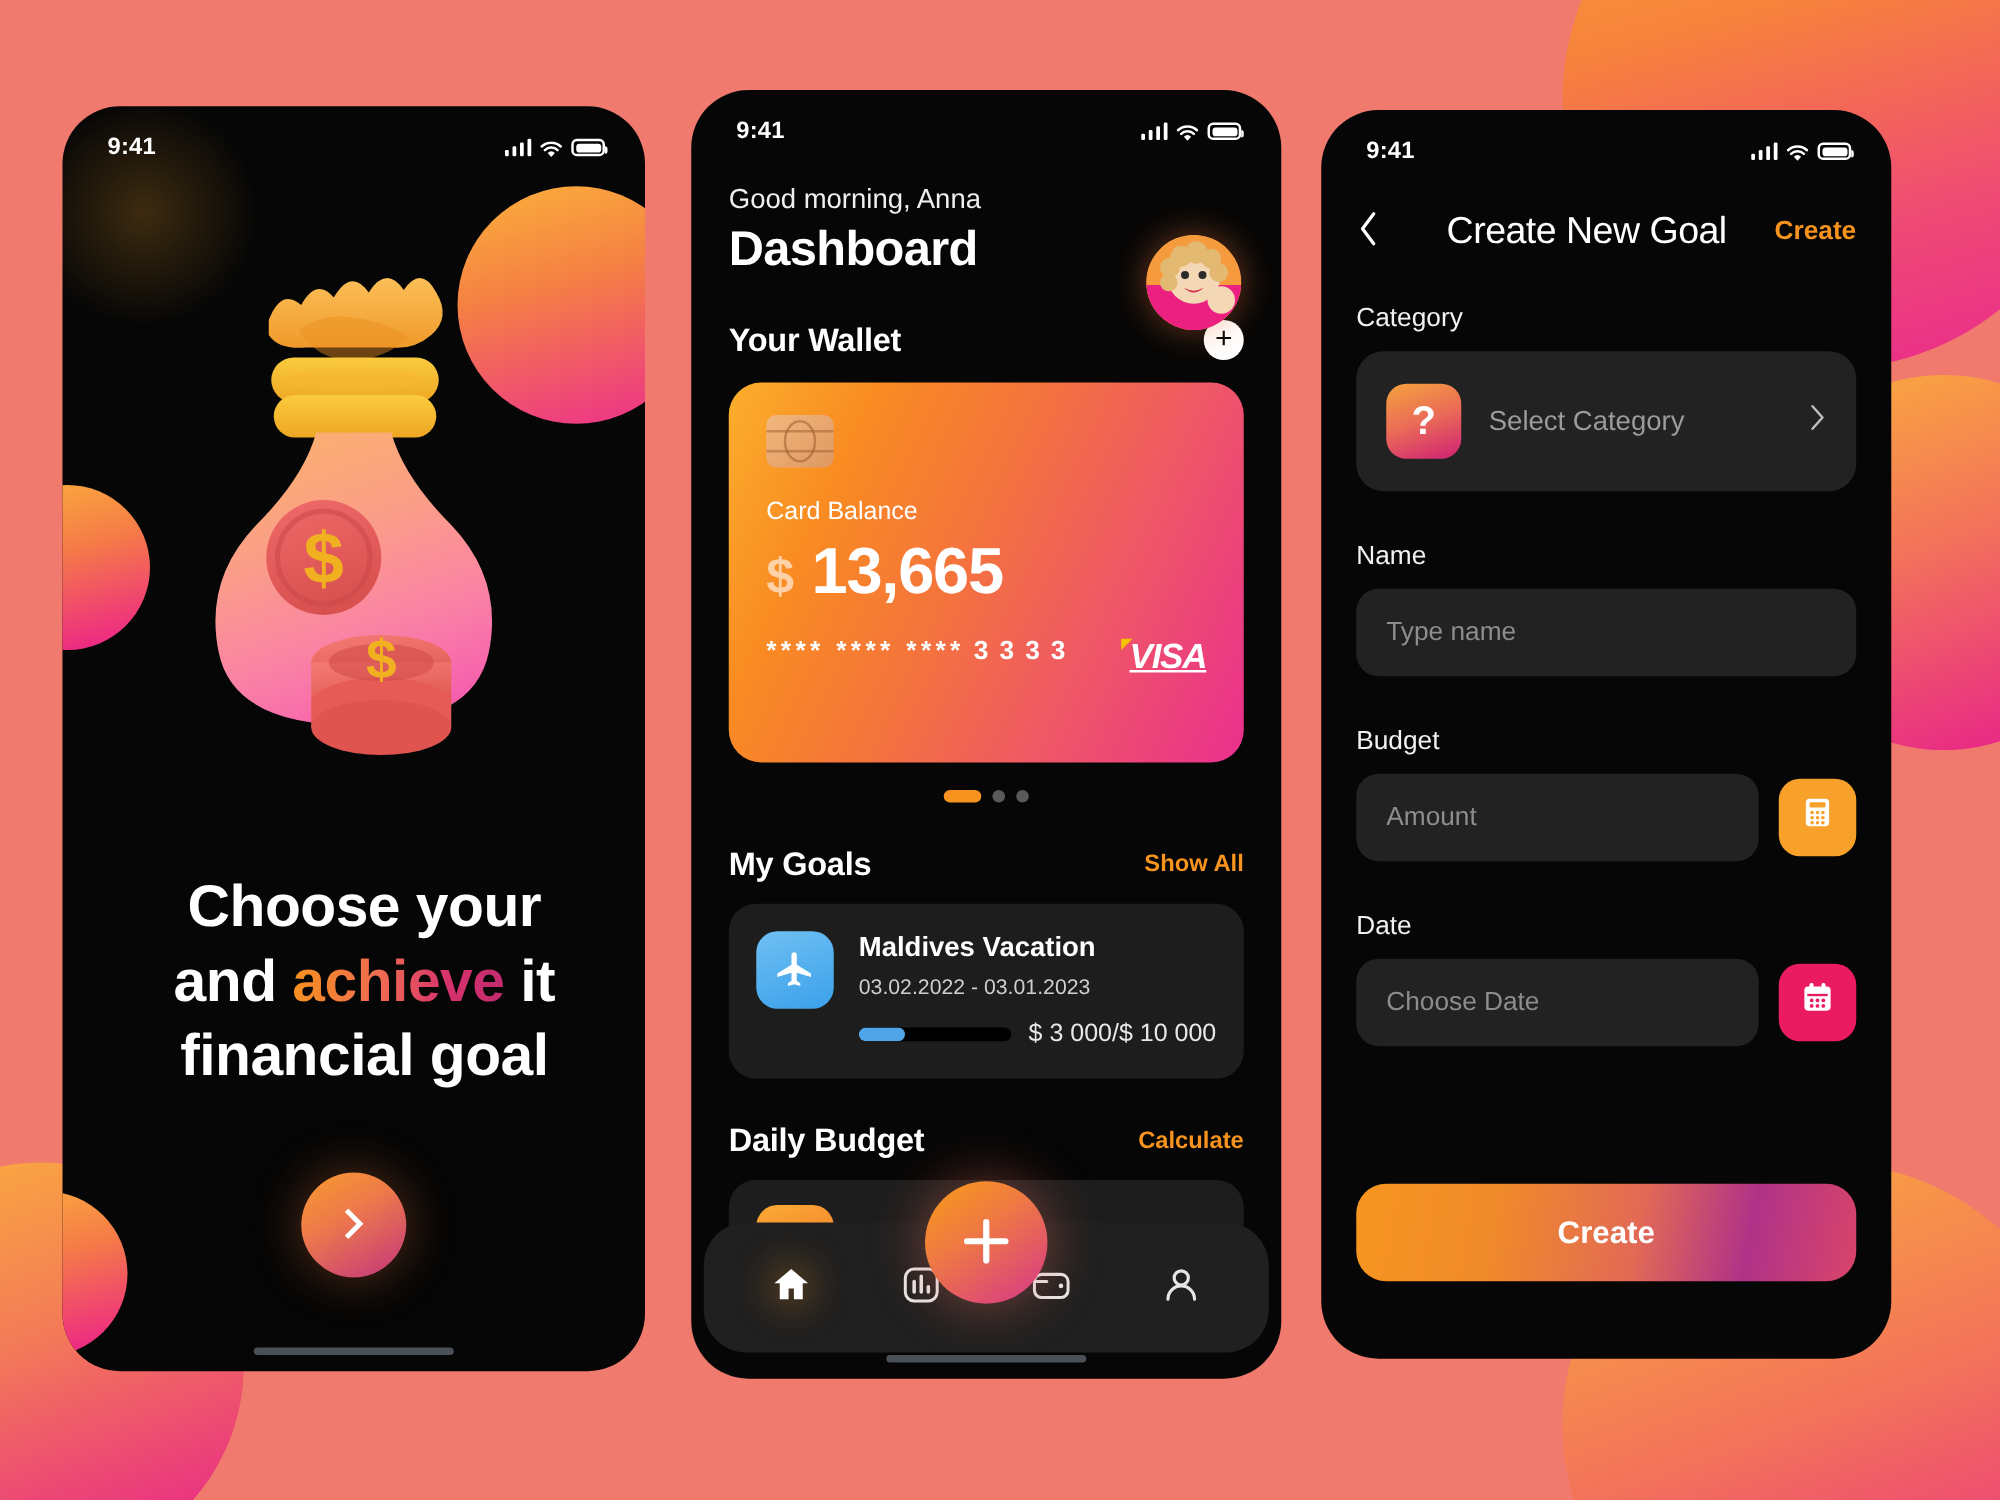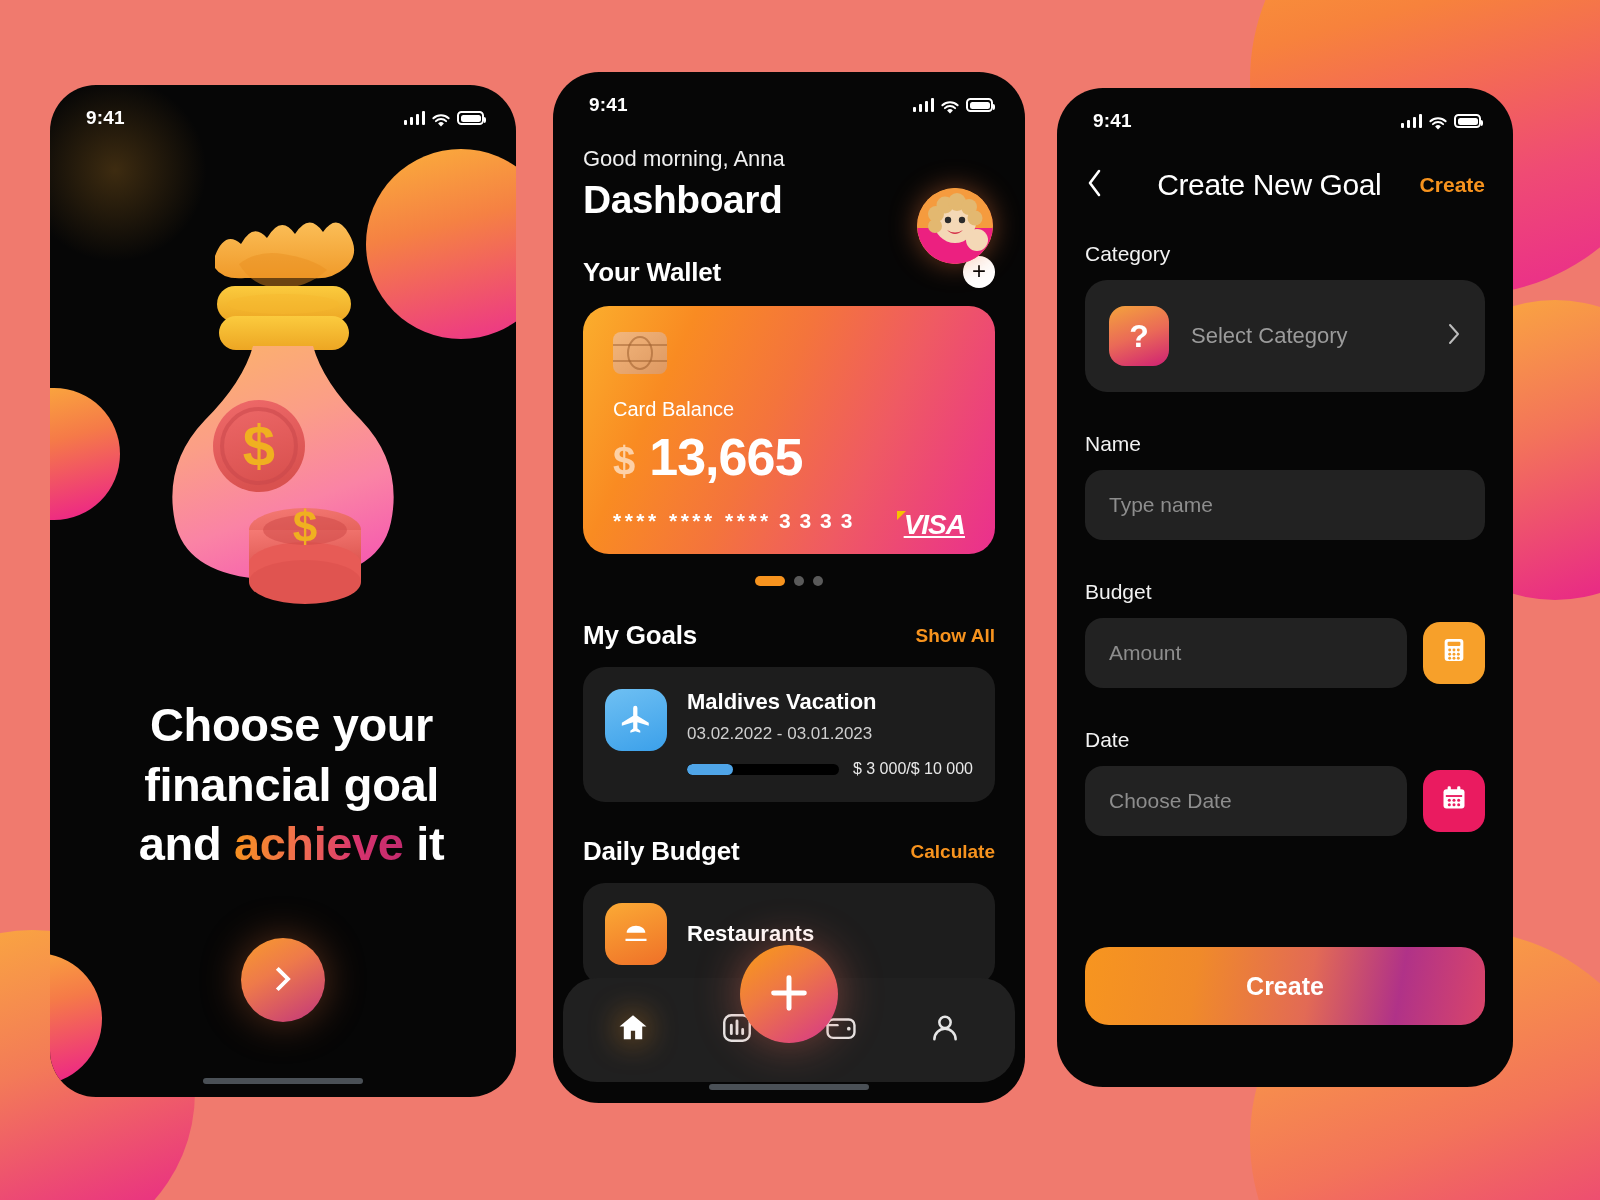--- a/index.html
+++ b/index.html
@@ -146,21 +146,21 @@
   }
   .sec-title { font-size: 26px; font-weight: 700; letter-spacing: -.2px; }
   .sec-link { font-size: 19px; font-weight: 700; color: #f7931e; cursor: pointer; }
   .plus-btn {
     width: 32px; height: 32px; border-radius: 50%; background: #fff;
     display: flex; align-items: center; justify-content: center;
     color: #000; font-size: 24px; font-weight: 300; line-height: 1;
     cursor: pointer; padding-bottom: 3px;
   }
   .card {
-    margin-top: 18px; height: 248px; border-radius: 26px;
+    margin-top: 18px; height: 304px; border-radius: 26px;
     background: linear-gradient(115deg, #fbae2d 0%, #f98b22 22%, #f4743c 45%, #ef5a63 68%, #ea2f8e 100%);
     padding: 26px 30px 22px; position: relative; overflow: hidden;
   }
   .chip {
     width: 54px; height: 42px; border-radius: 8px;
     background: linear-gradient(140deg,#f3b984 0%, #dc9a67 100%);
     position: relative; overflow: hidden; opacity: .92;
   }
   .chip::before {
     content:""; position:absolute; left:50%; top:50%; transform:translate(-50%,-50%);
@@ -201,21 +201,21 @@
     width: 62px; height: 62px; border-radius: 17px; flex: 0 0 auto;
     background: linear-gradient(160deg,#6fc0f3 0%, #3ba0ea 100%);
     display: flex; align-items: center; justify-content: center;
     font-size: 32px;
   }
   .goal-name { font-size: 22px; font-weight: 700; }
   .goal-date { font-size: 17px; color: #cfcfcf; margin-top: 9px; }
   .goal-progress-row { display: flex; align-items: center; gap: 14px; margin-top: 16px; }
   .track { flex: 1; height: 11px; border-radius: 6px; background: #000; overflow: hidden; }
   .fill { height: 100%; border-radius: 6px; background: #4fa5e8; }
-  .goal-amt { font-size: 16px; color: #e8e8e8; white-space: nowrap; }
+  .goal-amt { font-size: 20px; color: #e8e8e8; white-space: nowrap; }
 
   .budget-card {
     margin-top: 16px; background: #1d1d1d; border-radius: 22px;
     padding: 20px 22px; display: flex; gap: 20px; align-items: center;
   }
   .budget-icon {
     width: 62px; height: 62px; border-radius: 17px; flex: 0 0 auto;
     background: linear-gradient(160deg,#fbaa35 0%, #ef7028 100%);
     display: flex; align-items: center; justify-content: center; font-size: 30px;
   }
@@ -363,22 +363,22 @@
       <ellipse cx="162" cy="374" rx="56" ry="22" fill="#e75b56"></ellipse>
       <rect x="106" y="374" width="112" height="18" fill="#e75b56"></rect>
       <ellipse cx="162" cy="392" rx="56" ry="22" fill="#e05450"></ellipse>
       <ellipse cx="162" cy="340" rx="42" ry="15" fill="#cf4a49" opacity=".55"></ellipse>
       <text x="162" y="352" font-size="44" font-weight="700" fill="#f0b020" text-anchor="middle" font-family="Liberation Sans, sans-serif">$</text>
     </svg>
   </div>
 
   <div class="headline">
     <div>Choose your</div>
+    <div><span>and </span><span class="grad-word">achieve</span><span> it</span></div>
     <div>financial goal</div>
-    <div><span>and </span><span class="grad-word">achieve</span><span> it</span></div>
   </div>
 
   <button class="next-btn">
     <span>
       <svg width="30" height="30" viewBox="0 0 24 24" fill="none">
           <path d="M8.5 4.5 L16 12 L8.5 19.5" stroke="#fff" stroke-width="3.1" stroke-linecap="square"></path>
         </svg>
     </span>
   </button>
 

